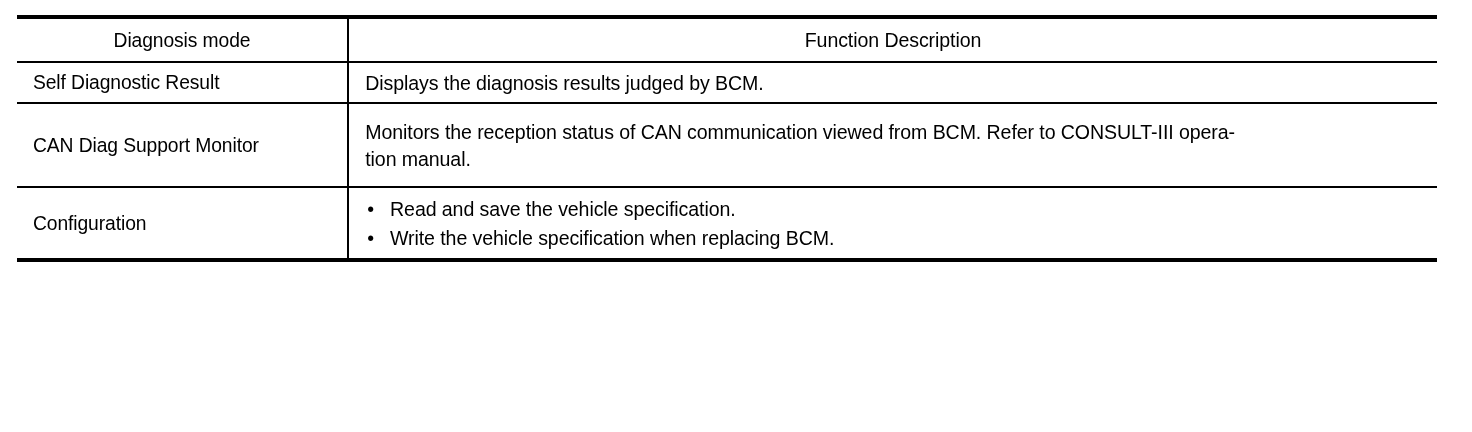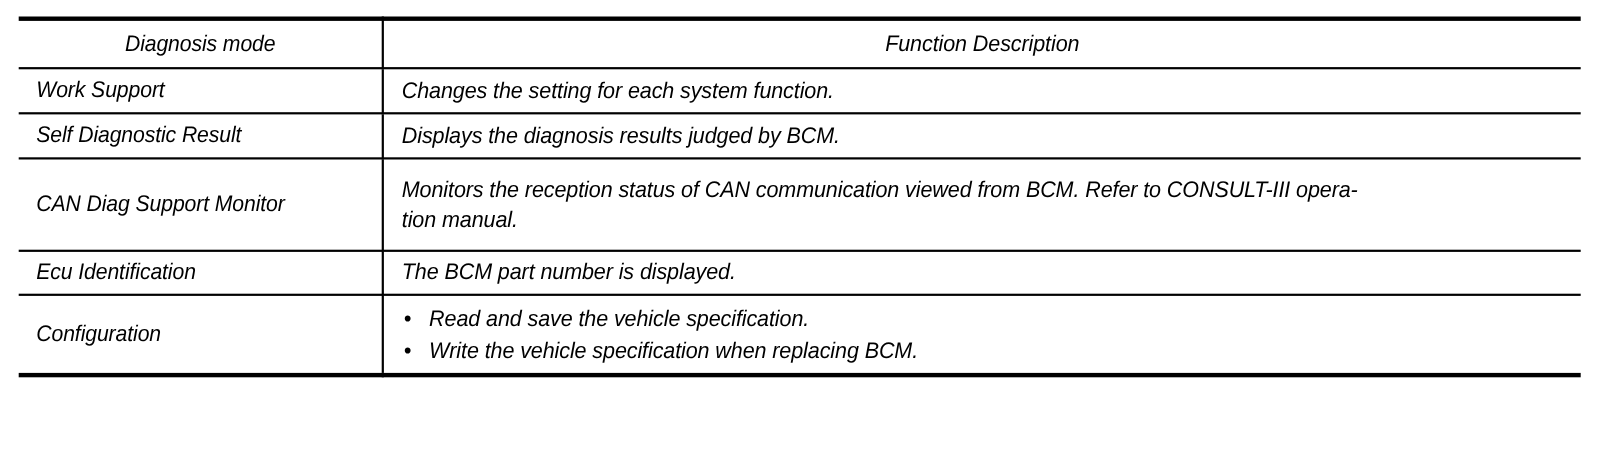--- a/index.html
+++ b/index.html
@@ -37,21 +37,20 @@
 
   .diag-table col.col-mode  { width: 331px; }
   .diag-table col.col-desc  { width: 1089px; }
 
   .diag-table th,
   .diag-table td {
     border-top: 2px solid #000;
     border-bottom: 2px solid #000;
     padding: 0;
     vertical-align: middle;
-    font-style: italic;
   }
 
   
   .diag-table th.cell-mode,
   .diag-table td.cell-mode {
     border-right: 2px solid #000;
   }
 
   
   .diag-table thead th {
@@ -152,30 +151,20 @@
           <div class="cell-inner">Diagnosis mode</div>
         </th>
         <th class="cell-desc">
           <div class="cell-inner">Function Description</div>
         </th>
       </tr>
     </thead>
 
     <tbody>
 
-      <tr class="r-h41">
-        <td class="cell-mode">
-          <div class="cell-inner">Work Support</div>
-        </td>
-        <td class="cell-desc">
-          <div class="cell-inner">
-            <div class="nowrap">Changes the setting for each system function.</div>
-          </div>
-        </td>
-      </tr>
 
       <tr class="r-h45">
         <td class="cell-mode">
           <div class="cell-inner">Self Diagnostic Result</div>
         </td>
         <td class="cell-desc">
           <div class="cell-inner">
             <div class="nowrap">Displays the diagnosis results judged by BCM.</div>
           </div>
         </td>
@@ -188,30 +177,20 @@
         <td class="cell-desc">
           <div class="cell-inner">
             <div class="nowrap">Monitors the reception status of CAN communication viewed from BCM. Refer to CONSULT-III opera-</div>
             <div class="nowrap">tion manual.</div>
           </div>
         </td>
       </tr>
 
 
 
-      <tr class="r-h40">
-        <td class="cell-mode">
-          <div class="cell-inner">Ecu Identification</div>
-        </td>
-        <td class="cell-desc">
-          <div class="cell-inner">
-            <div class="nowrap">The BCM part number is displayed.</div>
-          </div>
-        </td>
-      </tr>
 
       <tr class="r-h73">
         <td class="cell-mode">
           <div class="cell-inner">Configuration</div>
         </td>
         <td class="cell-desc">
           <div class="cell-inner">
             <ul class="bullets">
               <li>
                 <span class="bullet-mark">•</span>

